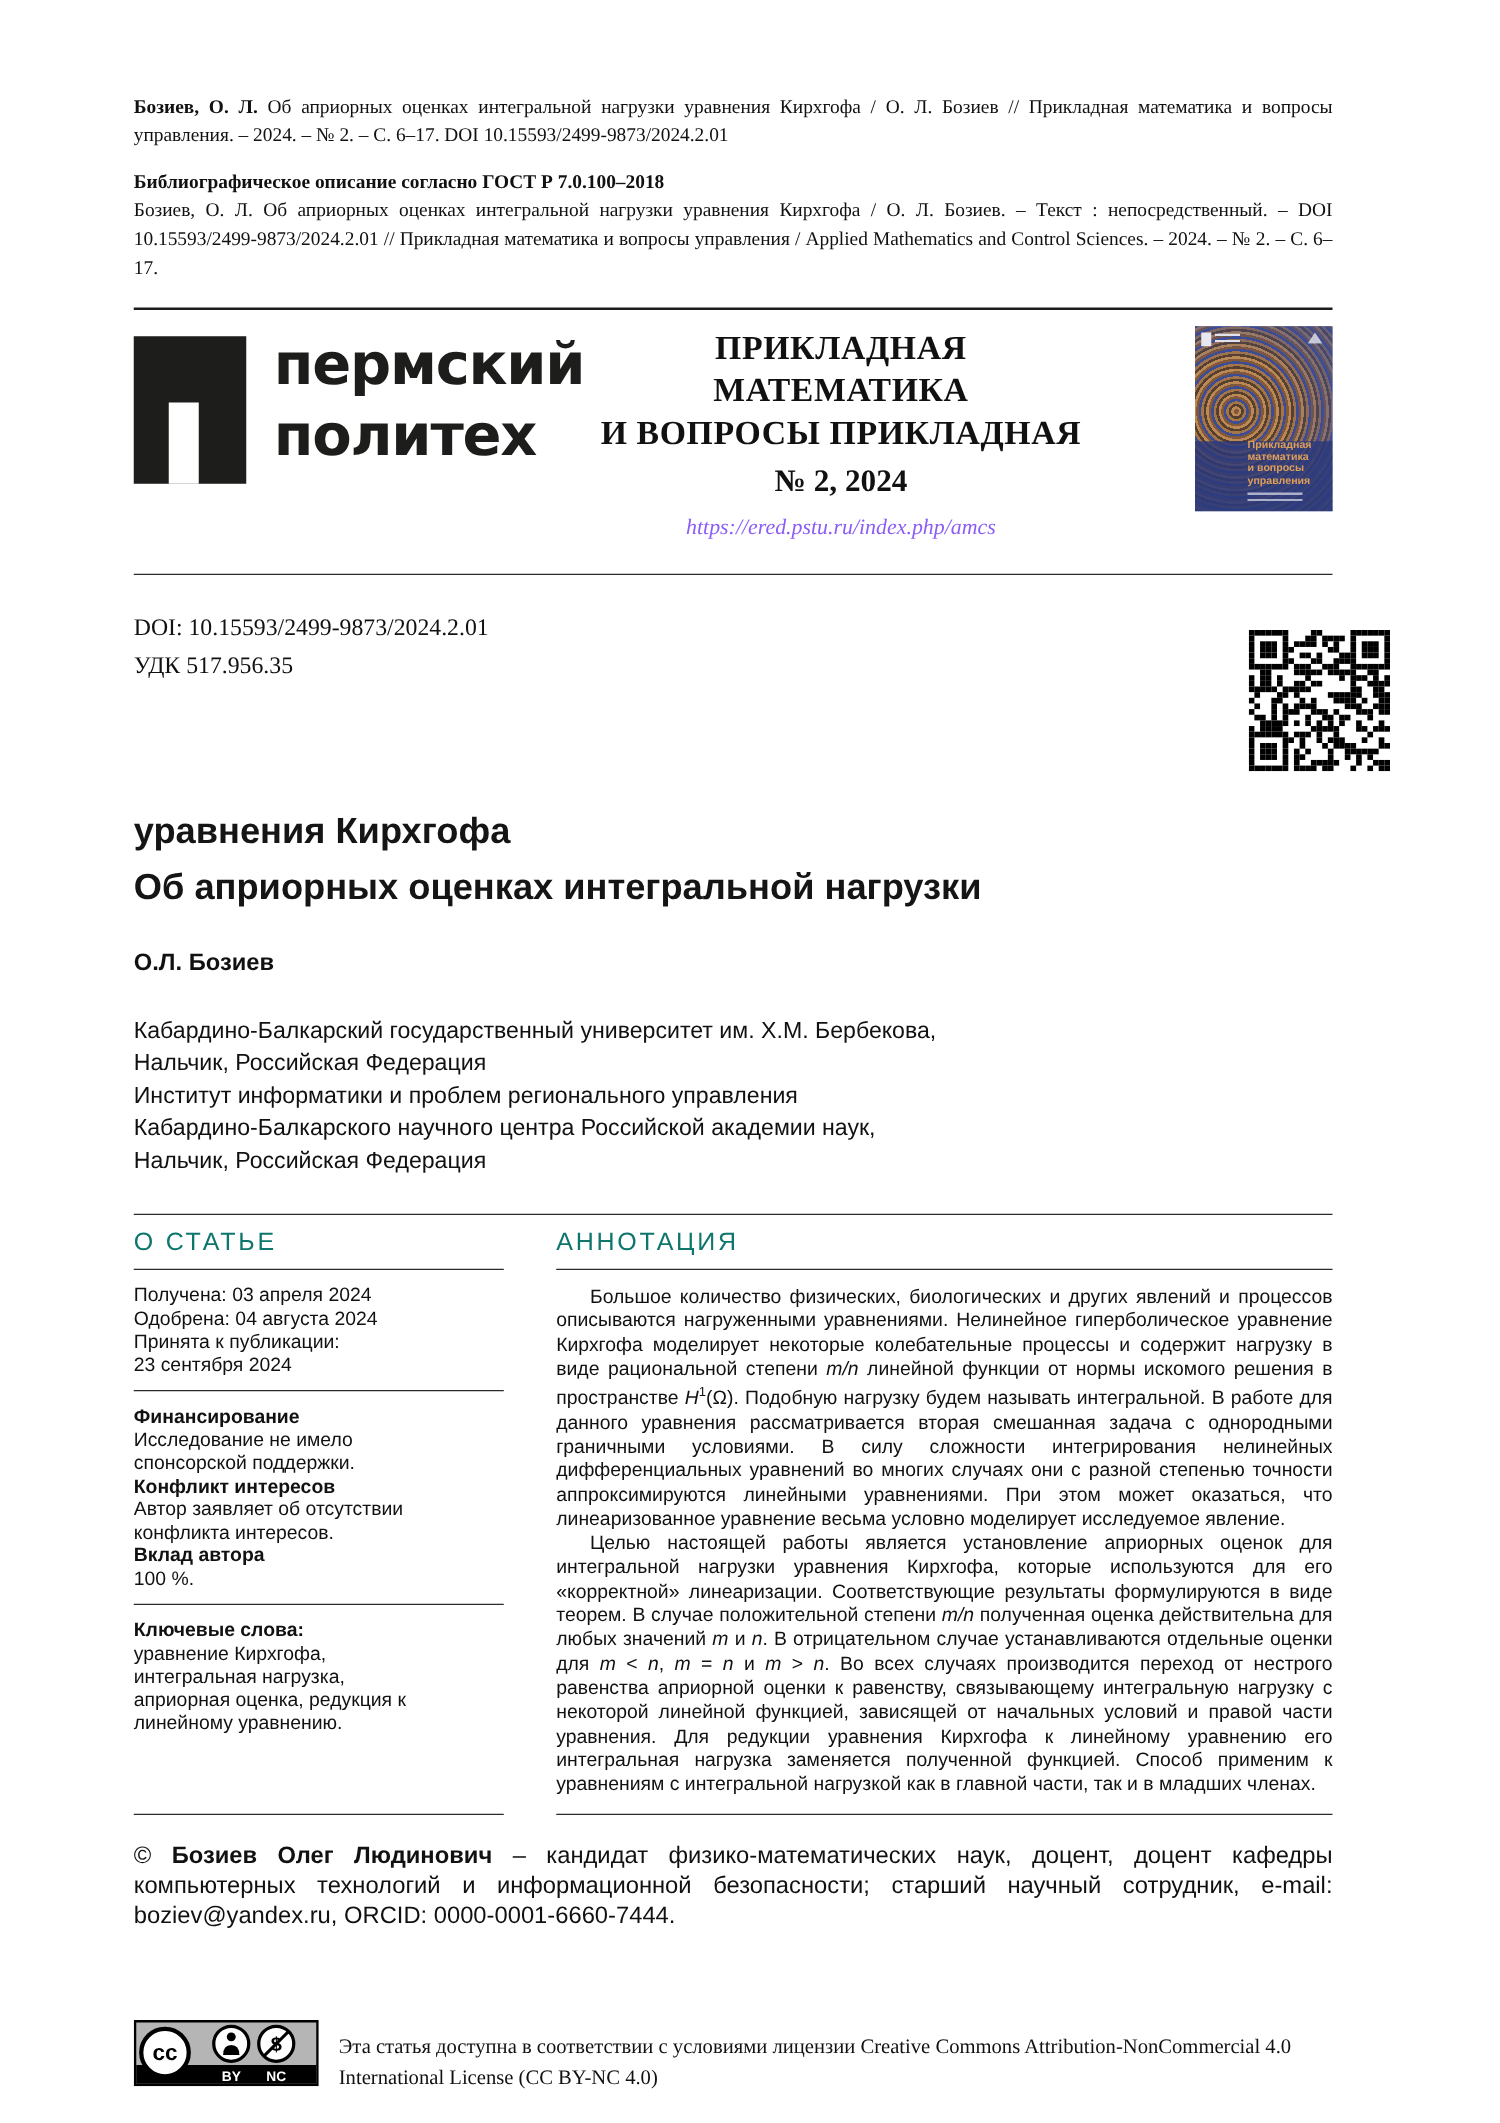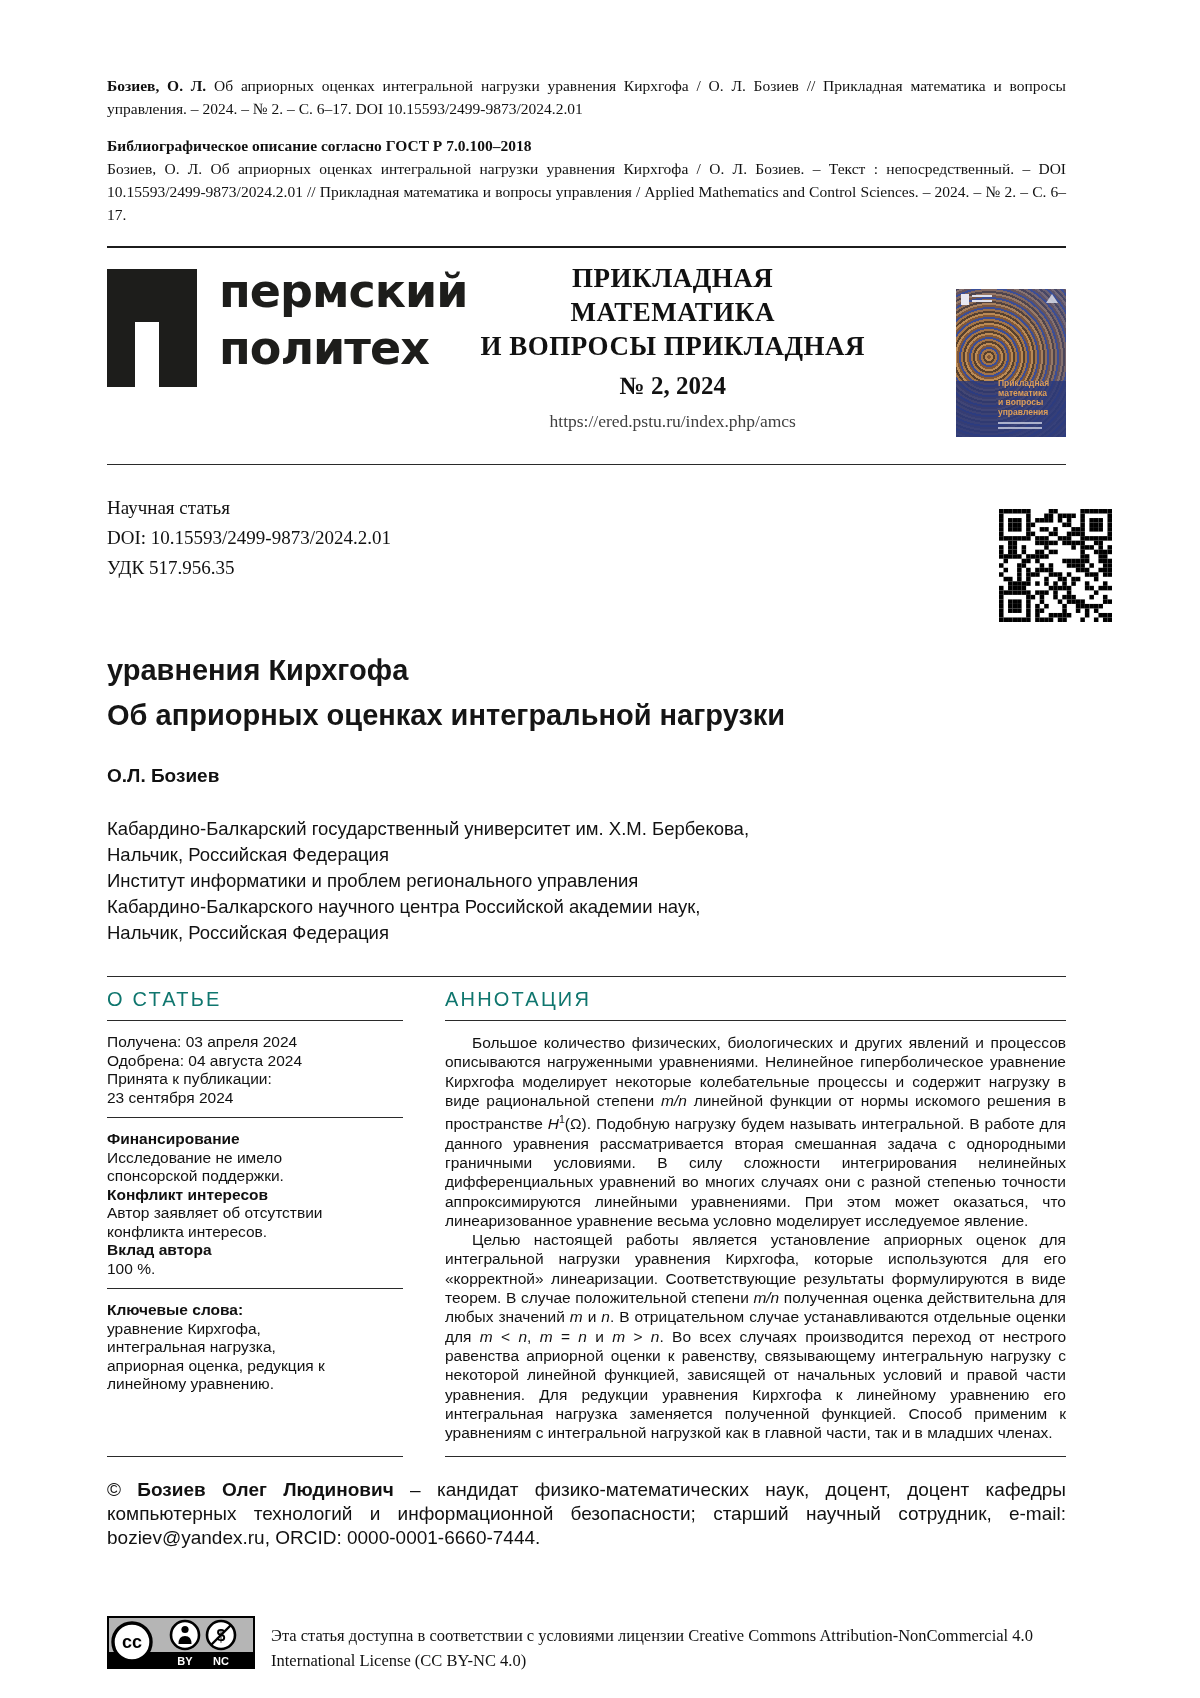--- a/index.html
+++ b/index.html
@@ -18,21 +18,21 @@
   
   .band{display:flex;align-items:flex-start;padding:13px 0 27px 0;}
   .logo{display:flex;align-items:flex-start;}
   .logo-icon{width:90px;height:118px;background:#1d1d1b;position:relative;margin-top:8px;flex:none;}
   .logo-icon::after{content:"";position:absolute;left:28px;top:53px;width:24px;height:65px;background:#fff;}
   .logo-text{margin-left:22px;font-family:"DejaVu Sans",sans-serif;font-weight:bold;
              font-size:46px;line-height:57px;letter-spacing:-1px;color:#1d1d1b;margin-top:2px;white-space:nowrap;}
   .jr{flex:1;text-align:center;padding-right:78px;min-width:0;}
   .jr-title{font-weight:bold;font-size:27px;line-height:34px;letter-spacing:.5px;}
   .jr-issue{font-weight:bold;font-size:25px;margin-top:9px;}
-  .jr-url{font-size:17.5px;margin-top:11px;color:#404040;text-decoration:none;display:inline-block;}
+  .jr-url{font-size:17.5px;margin-top:11px;color:#8b5cf6;text-decoration:none;display:inline-block;font-style:italic;}
 
   
   .cover{width:110px;height:148px;flex:none;position:relative;overflow:hidden;background:#3c4e95;}
   .cover-rings{position:absolute;inset:0;
     background:
       repeating-radial-gradient(circle at 30% 46%,
         #8a5a2e 0 2px,#c9914e 2px 4px,#5a3f22 4px 6px,#b07a40 6px 8px,#3c4e95 8px 10px);
     opacity:.9;}
   .cover-rings::after{content:"";position:absolute;inset:0;
       background:radial-gradient(circle at 30% 46%, rgba(60,78,149,0) 0 38%, rgba(60,78,149,.55) 75%);}
@@ -103,36 +103,35 @@
       </div>
     </div>
     <div class="jr">
       <div class="jr-title">
         <div>ПРИКЛАДНАЯ МАТЕМАТИКА</div>
         <div>И ВОПРОСЫ ПРИКЛАДНАЯ</div>
       </div>
       <div class="jr-issue">№ 2, 2024</div>
       <a class="jr-url" href="#">https://ered.pstu.ru/index.php/amcs</a>
     </div>
-    <div class="cover" style="background-color: rgb(60, 78, 149); margin-top: 28px;">
+    <div class="cover" style="background-color: rgb(60, 78, 149);">
       <div class="cover-rings"></div>
       <div class="cover-toplogo"></div>
       <div class="cover-toplines"></div>
       <div class="cover-emblem"></div>
       <div class="cover-band"></div>
       <div class="cover-title" style="color: rgb(223, 159, 88);">Прикладная<br>математика<br>и вопросы<br>управления</div>
       <div class="cover-sub"></div>
     </div>
   </div>
 
   <hr class="rule-thin">
 
   <div class="meta-row">
     <div class="meta">
-      <div>Научная статья</div>
       <div>DOI: 10.15593/2499-9873/2024.2.01</div>
       <div>УДК 517.956.35</div>
     </div>
     <div class="qr">
         <svg xmlns="http://www.w3.org/2000/svg" width="112.99999999999999" height="112.99999999999999" fill="#000">
           <rect x="0.00" y="0.00" width="4.52" height="4.52"></rect>
           <rect x="4.52" y="0.00" width="4.52" height="4.52"></rect>
           <rect x="9.04" y="0.00" width="4.52" height="4.52"></rect>
           <rect x="13.56" y="0.00" width="4.52" height="4.52"></rect>
           <rect x="18.08" y="0.00" width="4.52" height="4.52"></rect>

